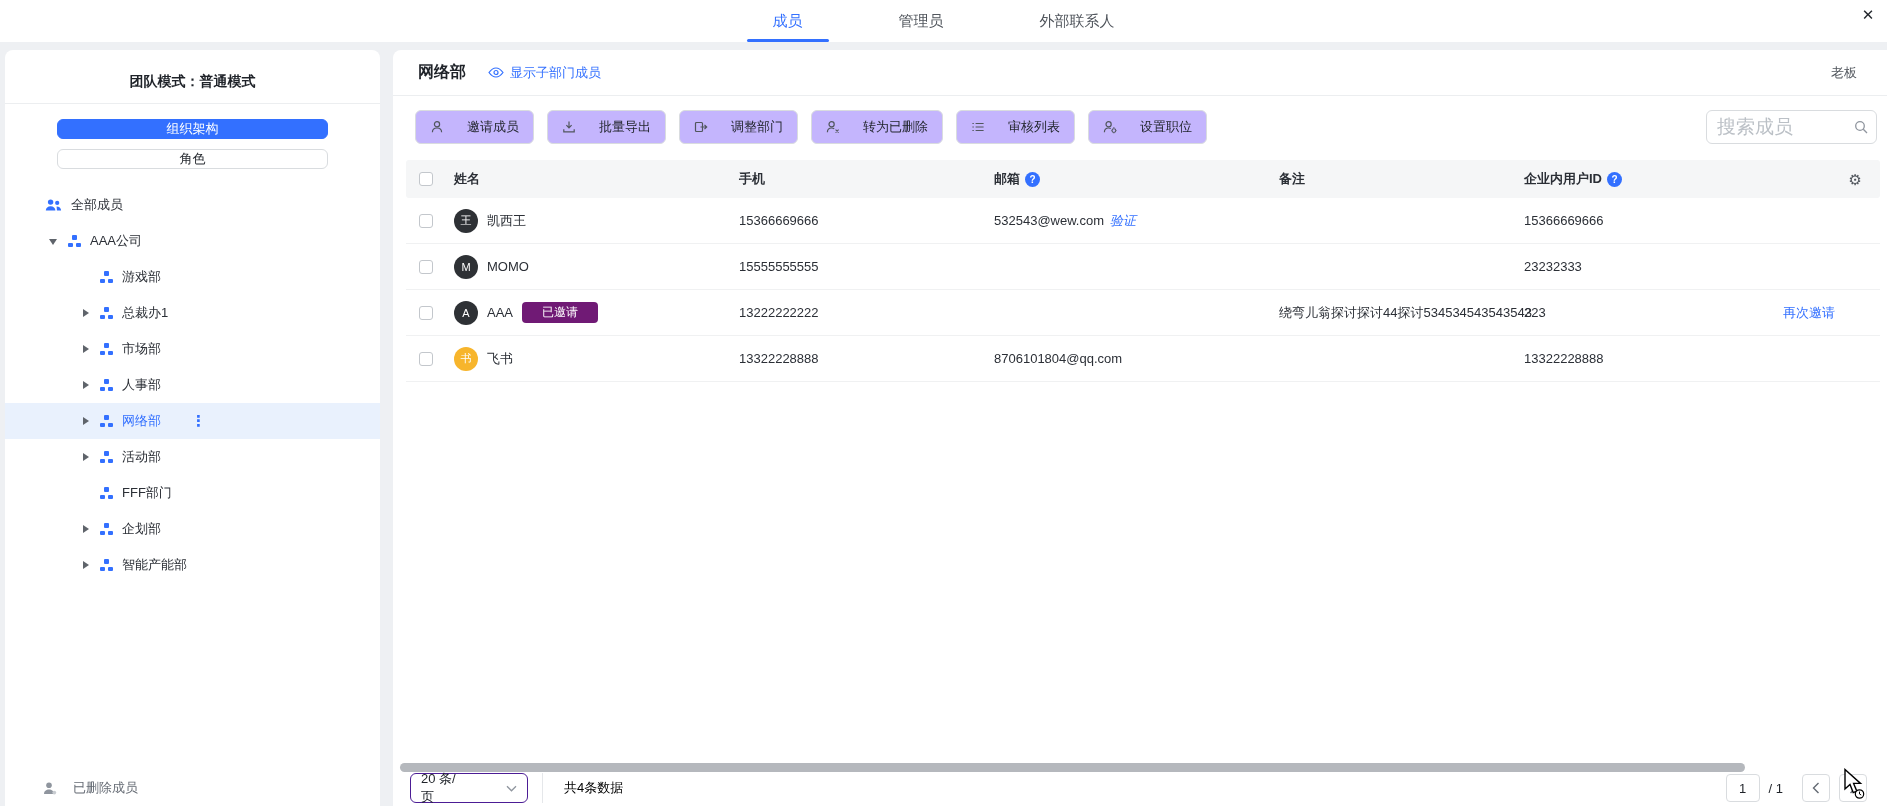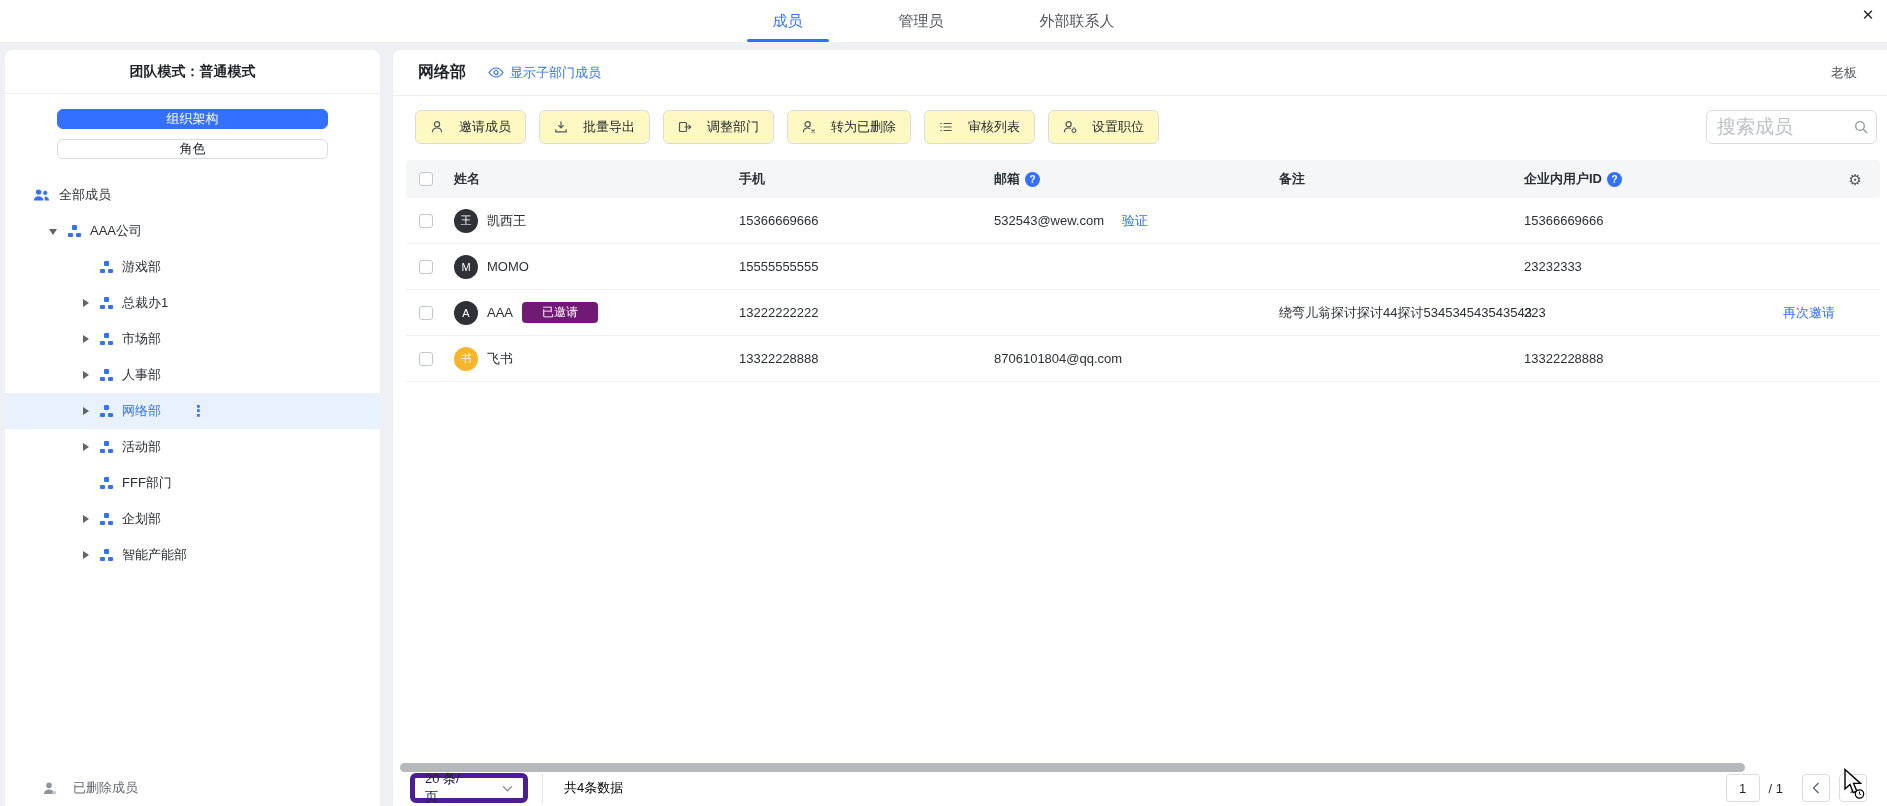--- a/index.html
+++ b/index.html
@@ -13,27 +13,27 @@
   .tab.active{color:#3370ff;}
   .tab.active::after{content:"";position:absolute;left:0;right:0;bottom:0;height:3px;background:#3370ff;border-radius:2px;}
   .close-x{position:absolute;right:8px;top:4px;font-size:15px;color:#1f2329;width:22px;height:22px;display:flex;align-items:center;justify-content:center;cursor:pointer;}
 
   
   .card{position:absolute;top:50px;bottom:0;background:#fff;border-radius:8px 8px 0 0;}
   .side{left:5px;width:375px;}
   .main{left:393px;right:0;border-radius:8px 0 0 0;}
 
   
-  .side-title{height:44px;display:flex;align-items:center;justify-content:center;font-size:14px;font-weight:bold;border-bottom:1px solid #eceef0;}
+  .side-title{height:44px;display:flex;align-items:center;justify-content:center;font-size:14px;font-weight:bold;border-bottom:1px solid #eceef0;margin-top:10px;}
   .mode-btns{display:flex;gap:10px;margin:15px 52px 0;flex-direction:column;}
   .mode-btn{flex:1;height:34px;display:flex;align-items:center;justify-content:center;font-size:13px;border-radius:6px;border:1px solid #d9dcdf;background:#fff;color:#1f2329;cursor:pointer;}
   .mode-btn.active{background:#3370ff;border-color:#3370ff;color:#fff;}
   .tree{margin-top:18px;}
   .tree-row{height:36px;display:flex;align-items:center;cursor:pointer;font-size:13px;color:#2b2f36;}
-  .tree-row.t0{padding-left:28px;}
+  .tree-row.t0{padding-left:40px;}
   .tree-row.t1{padding-left:44px;}
   .tree-row.t2{padding-left:76px;}
   .tree-row.sel{background:#e9f1fd;color:#3370ff;}
   .caret{width:10px;height:10px;margin-right:9px;position:relative;flex:none;}
   .caret.right::before{content:"";position:absolute;left:2px;top:1px;border-top:4px solid transparent;border-bottom:4px solid transparent;border-left:6px solid #5f646b;}
   .caret.down::before{content:"";position:absolute;left:0px;top:3px;border-left:4px solid transparent;border-right:4px solid transparent;border-top:6px solid #5f646b;}
   .caret.none{visibility:hidden;}
   .org{width:13px;height:12px;position:relative;margin-right:9px;flex:none;}
   .org::before{content:"";position:absolute;left:4px;top:0;width:5px;height:4.5px;background:#3370ff;border-radius:1px;}
   .org::after{content:"";position:absolute;left:0;bottom:0;width:5px;height:4.5px;background:#3370ff;border-radius:1px;box-shadow:8px 0 0 #3370ff;}
@@ -41,21 +41,21 @@
   .deleted{position:absolute;left:38px;bottom:5px;height:26px;display:flex;align-items:center;gap:16px;color:#646a73;cursor:pointer;}
 
   
   .mhead{height:46px;display:flex;align-items:center;padding:0 30px 0 25px;border-bottom:1px solid #eceef0;}
   .dept-title{font-size:16px;font-weight:bold;}
   .show-sub{display:flex;align-items:center;gap:6px;margin-left:22px;color:#3370ff;cursor:pointer;}
   .owner{margin-left:auto;color:#51565d;}
 
   
   .toolbar{position:relative;display:flex;align-items:center;margin:14px 0 0 22px;height:34px;}
-  .tbtn{display:inline-flex;align-items:center;gap:15px;height:34px;padding:0 14px;border:1px solid #d9dcdf;border-radius:6px;background:#fef9c3;font-size:13px;color:#1f2329;margin-right:13px;cursor:pointer;}
+  .tbtn{display:inline-flex;align-items:center;gap:23px;height:34px;padding:0 14px;border:1px solid #d9dcdf;border-radius:6px;background:#c4b5fd;font-size:13px;color:#1f2329;margin-right:13px;cursor:pointer;}
   .search-wrap{position:absolute;right:10px;top:0;width:171px;height:34px;}
   .search-wrap input{width:100%;height:100%;border:1px solid #d9dcdf;border-radius:6px;padding:0 30px 0 10px;font-size:19px;color:#1f2329;outline:none;font-family:inherit;}
   .search-wrap input::placeholder{color:#bbc0c6;}
   .search-ico{position:absolute;right:9px;top:10px;}
 
   
   .table{margin:16px 7px 0 13px;}
   .trow{display:grid;grid-template-columns:40px 285px 255px 285px 245px 230px 1fr;align-items:center;}
   .thead{height:38px;background:#f5f6f7;border-radius:3px;font-weight:bold;}
   .tbody .trow{height:46px;border-bottom:1px solid #f0f1f2;}
@@ -65,28 +65,28 @@
   .checkbox{width:14px;height:14px;border:1px solid #c3c7cc;border-radius:3px;background:#fff;cursor:pointer;}
   .help{width:15px;height:15px;border-radius:50%;background:#3370ff;color:#fff;font-size:10px;font-weight:bold;display:flex;align-items:center;justify-content:center;}
   .gear-cell{display:flex;justify-content:flex-end;padding-right:18px;}
   .gear{font-size:15px;color:#51565d;cursor:pointer;line-height:1;}
   .name-cell{display:flex;align-items:center;gap:9px;}
   .avatar{width:24px;height:24px;border-radius:50%;color:#fff;font-size:11px;display:flex;align-items:center;justify-content:center;flex:none;}
   .av-dark{background:#2e3135;}
   .av-yellow{background:#f7b52c;}
   .badge{background:#701a75;color:#fff;font-size:12px;padding:2px 20px;border-radius:4px;}
   .vlink{color:#3370ff;cursor:pointer;}
-  .email-cell .vlink{margin-left:18px;}
+  .email-cell .vlink{margin-left:6px;font-style:italic;}
   .action-cell{text-align:right;padding-right:45px;}
   .remark{color:#2b2f36;}
 
   
   .hscroll{position:absolute;left:7px;top:713px;width:1345px;height:9px;border-radius:5px;background:#b5b8bd;cursor:pointer;}
   .pagebar{position:absolute;left:17px;right:20px;bottom:0;height:36px;display:flex;align-items:center;}
-  .psize{width:118px;height:30px;border:5px solid #4c1d95;border-radius:6px;display:flex;align-items:center;padding:0 10px;cursor:pointer;background:#fff;gap:41px;}
+  .psize{width:118px;height:30px;border:1px solid #4c1d95;border-radius:6px;display:flex;align-items:center;padding:0 10px;cursor:pointer;background:#fff;gap:41px;}
   .psize .chev{margin-left:auto;}
   .total{margin-left:14px;padding-left:21px;border-left:1px solid #e5e7ea;color:#000000;height:30px;display:flex;align-items:center;}
   .pright{margin-left:auto;display:flex;align-items:center;}
   .pginput{width:34px;height:28px;border:1px solid #d9dcdf;border-radius:4px;text-align:center;font-size:13px;color:#1f2329;outline:none;font-family:inherit;}
   .slash{margin:0 10px 0 9px;color:#1f2329;}
   .pgbtn{width:28px;height:28px;border:1px solid #d9dcdf;border-radius:4px;background:#fff;display:flex;align-items:center;justify-content:center;color:#646a73;font-size:15px;cursor:pointer;margin-left:9px;}
 
   .cursor{position:absolute;left:1842px;top:768px;pointer-events:none;z-index:50;}
 </style>
 </head>

